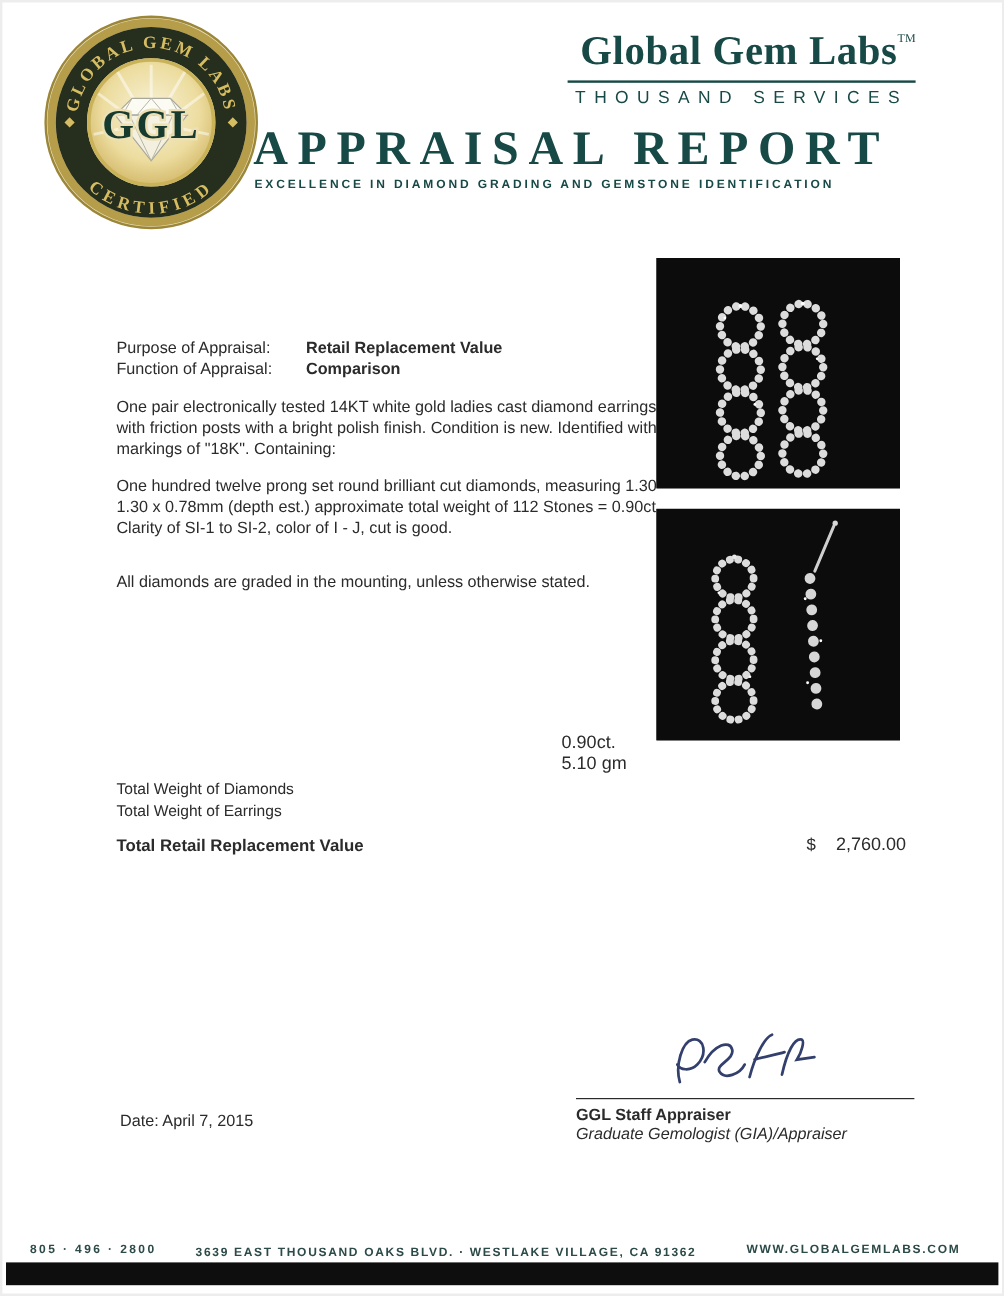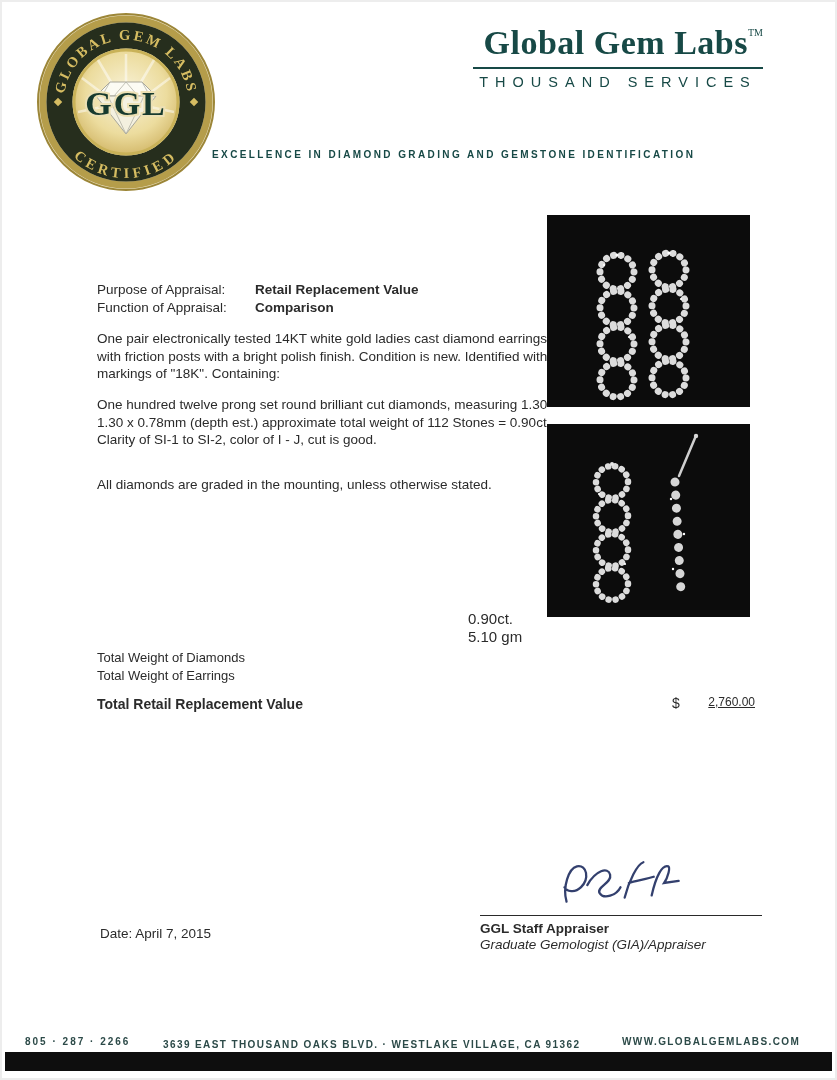--- a/index.html
+++ b/index.html
@@ -48,21 +48,21 @@
   .photo{background:#0c0c0c;}
   .photo-front{left:547px;top:215px;width:203px;height:192px;}
   .photo-side{left:547px;top:424px;width:203px;height:193px;}
   .photo svg{display:block;width:100%;height:100%;}
 
   
   .totals-labels{left:97px;top:649px;font-size:13px;line-height:17.5px;}
   .totals-values{left:468px;top:610px;width:120px;text-align:left;font-size:15px;line-height:17.5px;}
   .total-row-label{left:97px;top:696px;font-size:14px;font-weight:bold;}
   .total-currency{left:672px;top:695px;font-size:14px;}
-  .total-amount{right:82px;top:695px;font-size:12px;text-decoration:underline;}
+  .total-amount{right:82px;top:695px;font-size:15px;}
 
   
   .signature-image{left:552px;top:856px;width:135px;height:60px;}
   .signature-line{left:480px;top:915px;width:282px;border-top:1.5px solid #2a2a2a;}
   .signer-title{left:480px;top:921px;font-size:13.5px;font-weight:bold;}
   .signer-credentials{left:480px;top:937px;font-size:13.5px;font-style:italic;}
   .date-line{left:100px;top:926px;font-size:13.5px;}
 
   
   .footer-phone{left:25px;top:1036px;font-size:10px;letter-spacing:2px;color:#2c4a48;font-weight:bold;}
@@ -126,20 +126,21 @@
       <rect x="155" y="87" width="6" height="6" fill="#d6bd62" transform="rotate(45 158 90)"></rect>
     </svg>
   </div>
 
   <div class="abs brand-name">
     <span>Global Gem Labs</span><sup>TM</sup>
   </div>
   <div class="abs brand-rule"></div>
   <div class="abs services-line">THOUSAND SERVICES</div>
 
+  <div class="abs report-title">APPRAISAL REPORT</div>
   <div class="abs report-tagline">EXCELLENCE IN DIAMOND GRADING AND GEMSTONE IDENTIFICATION</div>
 
   <div class="abs detail-rows">
     <div>
       <span class="lbl">Purpose of Appraisal:</span><span class="val">Retail Replacement Value</span>
     </div>
     <div>
       <span class="lbl">Function of Appraisal:</span><span class="val">Comparison</span>
     </div>
   </div>
@@ -217,18 +218,18 @@
     </svg>
   </div>
   <div class="abs signature-line"></div>
   <div class="abs signer-title">GGL Staff Appraiser</div>
   <div class="abs signer-credentials">Graduate Gemologist (GIA)/Appraiser</div>
   <div class="abs date-line">
     <span>Date:</span>
     <span>April 7, 2015</span>
   </div>
 
-  <div class="abs footer-phone">805 · 287 · 2266</div>
+  <div class="abs footer-phone">805 · 496 · 2800</div>
   <div class="abs footer-address">3639 EAST THOUSAND OAKS BLVD. · WESTLAKE VILLAGE, CA 91362</div>
   <div class="abs footer-website">WWW.GLOBALGEMLABS.COM</div>
   <div class="abs footer-bar"></div>
 
 </div>
 
 </body></html>

